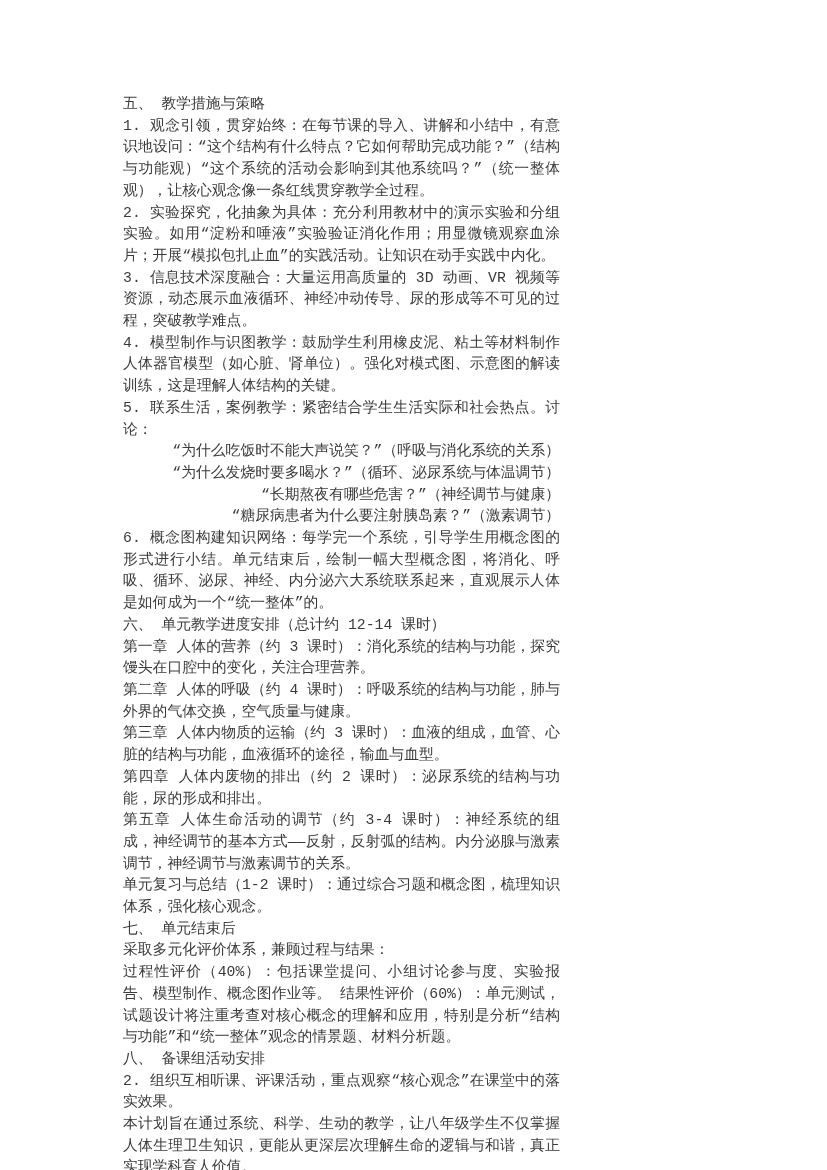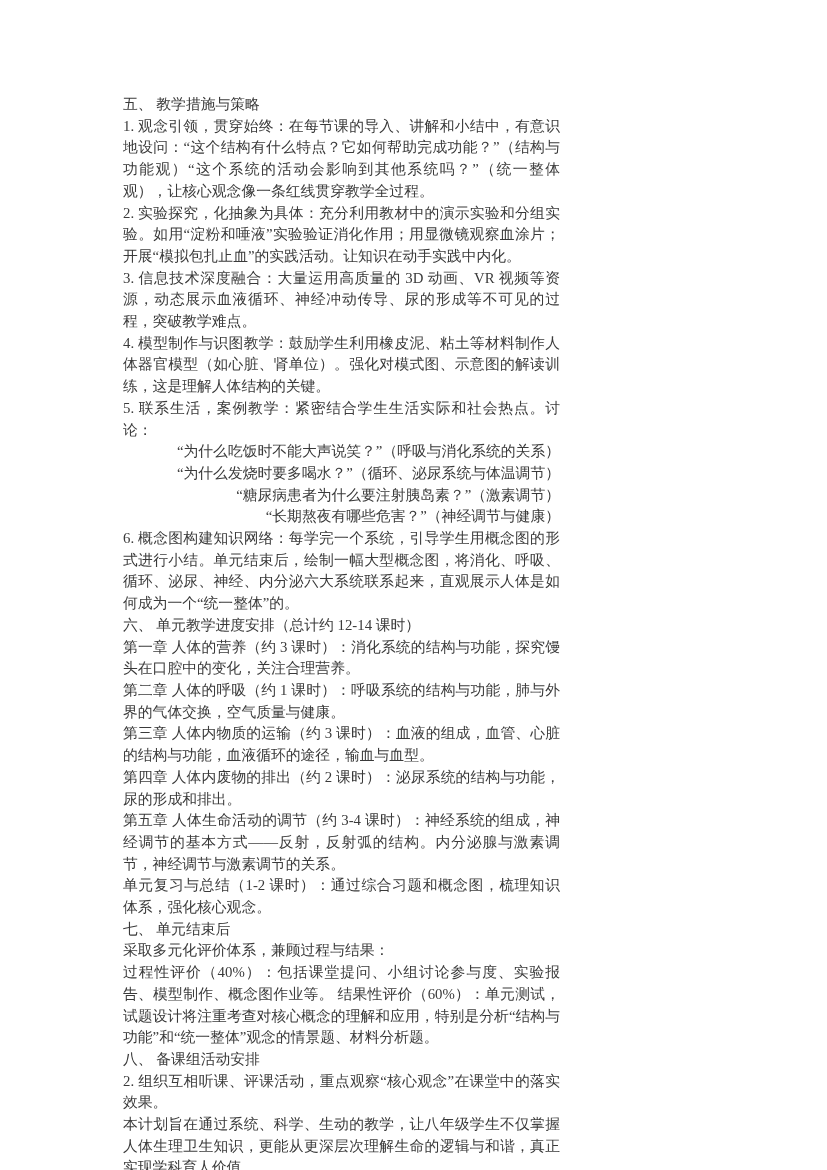--- a/index.html
+++ b/index.html
@@ -8,21 +8,21 @@
     background: #ffffff;
   }
   .page {
     position: relative;
     width: 684px;
     height: 1170px;
     background: #ffffff;
     box-sizing: border-box;
     padding: 94px 124px 40px 123px;
     overflow: hidden;
-    font-family: Liberation Serif, serif;
+    font-family: Liberation Mono, monospace;
     font-size: 14.8px;
     line-height: 21.7px;
     color: #3a3a3a;
   }
   .page p {
     margin: 0;
     padding: 0;
     text-align: justify;
     text-justify: inter-ideograph;
     word-break: break-all;
@@ -44,26 +44,26 @@
 
 <div class="page" style="background: rgb(255, 255, 255); color: rgb(58, 58, 58);">
   <p class="heading">五、 教学措施与策略</p>
   <p>1. 观念引领，贯穿始终：在每节课的导入、讲解和小结中，有意识地设问：“这个结构有什么特点？它如何帮助完成功能？”（结构与功能观）“这个系统的活动会影响到其他系统吗？”（统一整体观），让核心观念像一条红线贯穿教学全过程。</p>
   <p>2. 实验探究，化抽象为具体：充分利用教材中的演示实验和分组实验。如用“淀粉和唾液”实验验证消化作用；用显微镜观察血涂片；开展“模拟包扎止血”的实践活动。让知识在动手实践中内化。</p>
   <p>3. 信息技术深度融合：大量运用高质量的 3D 动画、VR 视频等资源，动态展示血液循环、神经冲动传导、尿的形成等不可见的过程，突破教学难点。</p>
   <p>4. 模型制作与识图教学：鼓励学生利用橡皮泥、粘土等材料制作人体器官模型（如心脏、肾单位）。强化对模式图、示意图的解读训练，这是理解人体结构的关键。</p>
   <p>5. 联系生活，案例教学：紧密结合学生生活实际和社会热点。讨论：</p>
   <p class="q1">“为什么吃饭时不能大声说笑？”（呼吸与消化系统的关系）</p>
   <p class="q2">“为什么发烧时要多喝水？”（循环、泌尿系统与体温调节）</p>
+  <p class="q2">“长期熬夜有哪些危害？”（神经调节与健康）</p>
   <p class="q2">“糖尿病患者为什么要注射胰岛素？”（激素调节）</p>
-  <p class="q2">“长期熬夜有哪些危害？”（神经调节与健康）</p>
   <p>6. 概念图构建知识网络：每学完一个系统，引导学生用概念图的形式进行小结。单元结束后，绘制一幅大型概念图，将消化、呼吸、循环、泌尿、神经、内分泌六大系统联系起来，直观展示人体是如何成为一个“统一整体”的。</p>
   <p class="heading">六、 单元教学进度安排（总计约 12-14 课时）</p>
   <p>第一章 人体的营养（约 3 课时）：消化系统的结构与功能，探究馒头在口腔中的变化，关注合理营养。</p>
-  <p>第二章 人体的呼吸（约 1 课时）：呼吸系统的结构与功能，肺与外界的气体交换，空气质量与健康。</p>
+  <p>第二章 人体的呼吸（约 4 课时）：呼吸系统的结构与功能，肺与外界的气体交换，空气质量与健康。</p>
   <p>第三章 人体内物质的运输（约 3 课时）：血液的组成，血管、心脏的结构与功能，血液循环的途径，输血与血型。</p>
   <p>第四章 人体内废物的排出（约 2 课时）：泌尿系统的结构与功能，尿的形成和排出。</p>
   <p>第五章 人体生命活动的调节（约 3-4 课时）：神经系统的组成，神经调节的基本方式——反射，反射弧的结构。内分泌腺与激素调节，神经调节与激素调节的关系。</p>
   <p>单元复习与总结（1-2 课时）：通过综合习题和概念图，梳理知识体系，强化核心观念。</p>
   <p class="heading">七、 单元结束后</p>
   <p>采取多元化评价体系，兼顾过程与结果：</p>
   <p>过程性评价（40%）：包括课堂提问、小组讨论参与度、实验报告、模型制作、概念图作业等。 结果性评价（60%）：单元测试，试题设计将注重考查对核心概念的理解和应用，特别是分析“结构与功能”和“统一整体”观念的情景题、材料分析题。</p>
   <p class="heading">八、 备课组活动安排</p>
   <p>2. 组织互相听课、评课活动，重点观察“核心观念”在课堂中的落实效果。</p>
   <p>本计划旨在通过系统、科学、生动的教学，让八年级学生不仅掌握人体生理卫生知识，更能从更深层次理解生命的逻辑与和谐，真正实现学科育人价值。</p>

